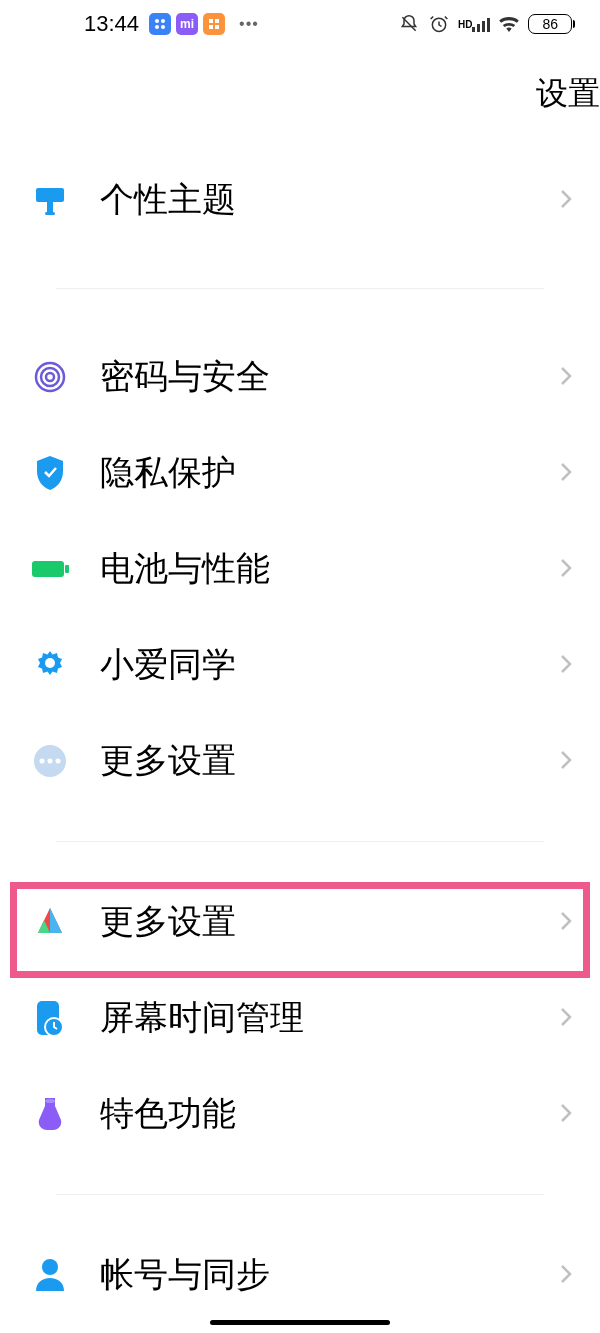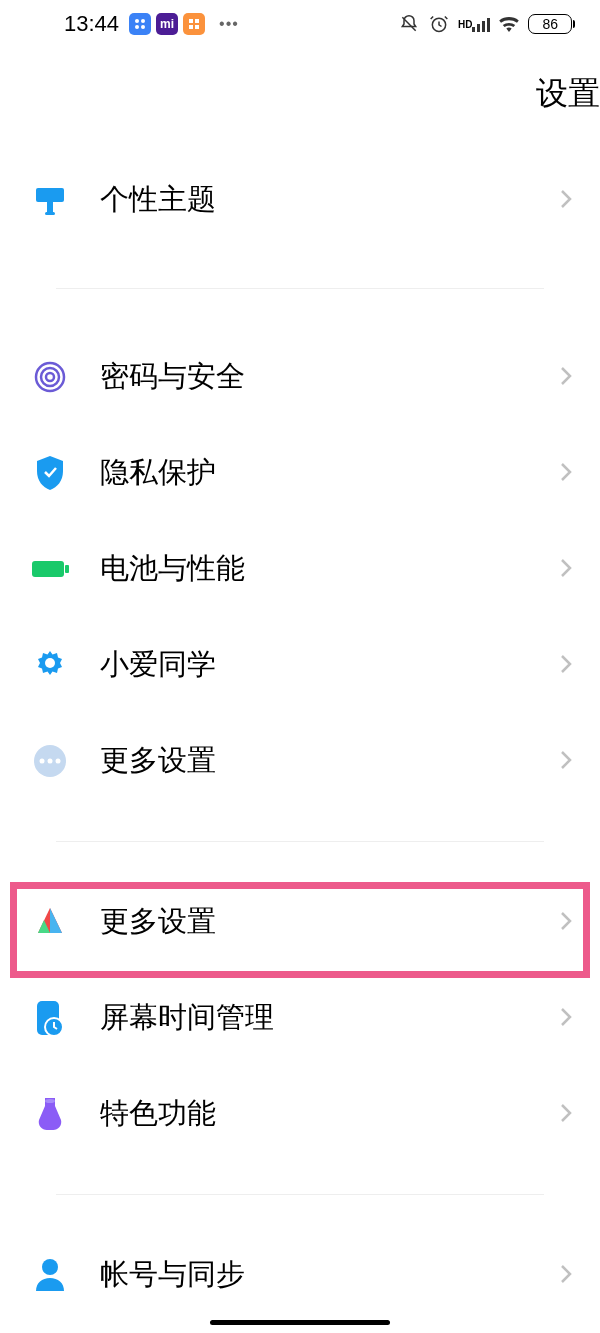--- a/index.html
+++ b/index.html
@@ -19,20 +19,21 @@
       height: 48px;
       display: flex;
       align-items: center;
       justify-content: space-between;
       padding: 0 28px 0 64px;
     }
     .status-left {
       display: flex;
       align-items: center;
       gap: 10px;
+      margin-left: 20px;
     }
     .status-time {
       font-size: 22px;
       font-weight: 500;
       color: #000;
     }
     .status-app-icons {
       display: flex;
       gap: 5px;
     }
@@ -41,21 +42,21 @@
       height: 22px;
       border-radius: 5px;
       display: flex;
       align-items: center;
       justify-content: center;
       font-size: 12px;
       color: white;
       font-weight: bold;
     }
     .icon-blue { background: #3b82f6; }
-    .icon-orange1 { background: #4c1d95; }
+    .icon-orange1 { background: #8b5cf6; }
     .icon-orange2 { background: #fb923c; }
     .status-dots {
       font-size: 16px;
       color: #666;
       letter-spacing: 1px;
       margin-left: 4px;
     }
     .status-right {
       display: flex;
       align-items: center;
@@ -110,21 +111,21 @@
     .item-icon {
       width: 44px;
       height: 44px;
       display: flex;
       align-items: center;
       justify-content: center;
       flex-shrink: 0;
     }
     .item-label {
       flex: 1;
-      font-size: 29px;
+      font-size: 34px;
       color: #000;
       margin-left: 28px;
       font-weight: 400;
       font-family: Liberation Mono, monospace;
     }
     .chevron {
       color: #c0c0c0;
       font-size: 28px;
       flex-shrink: 0;
     }

